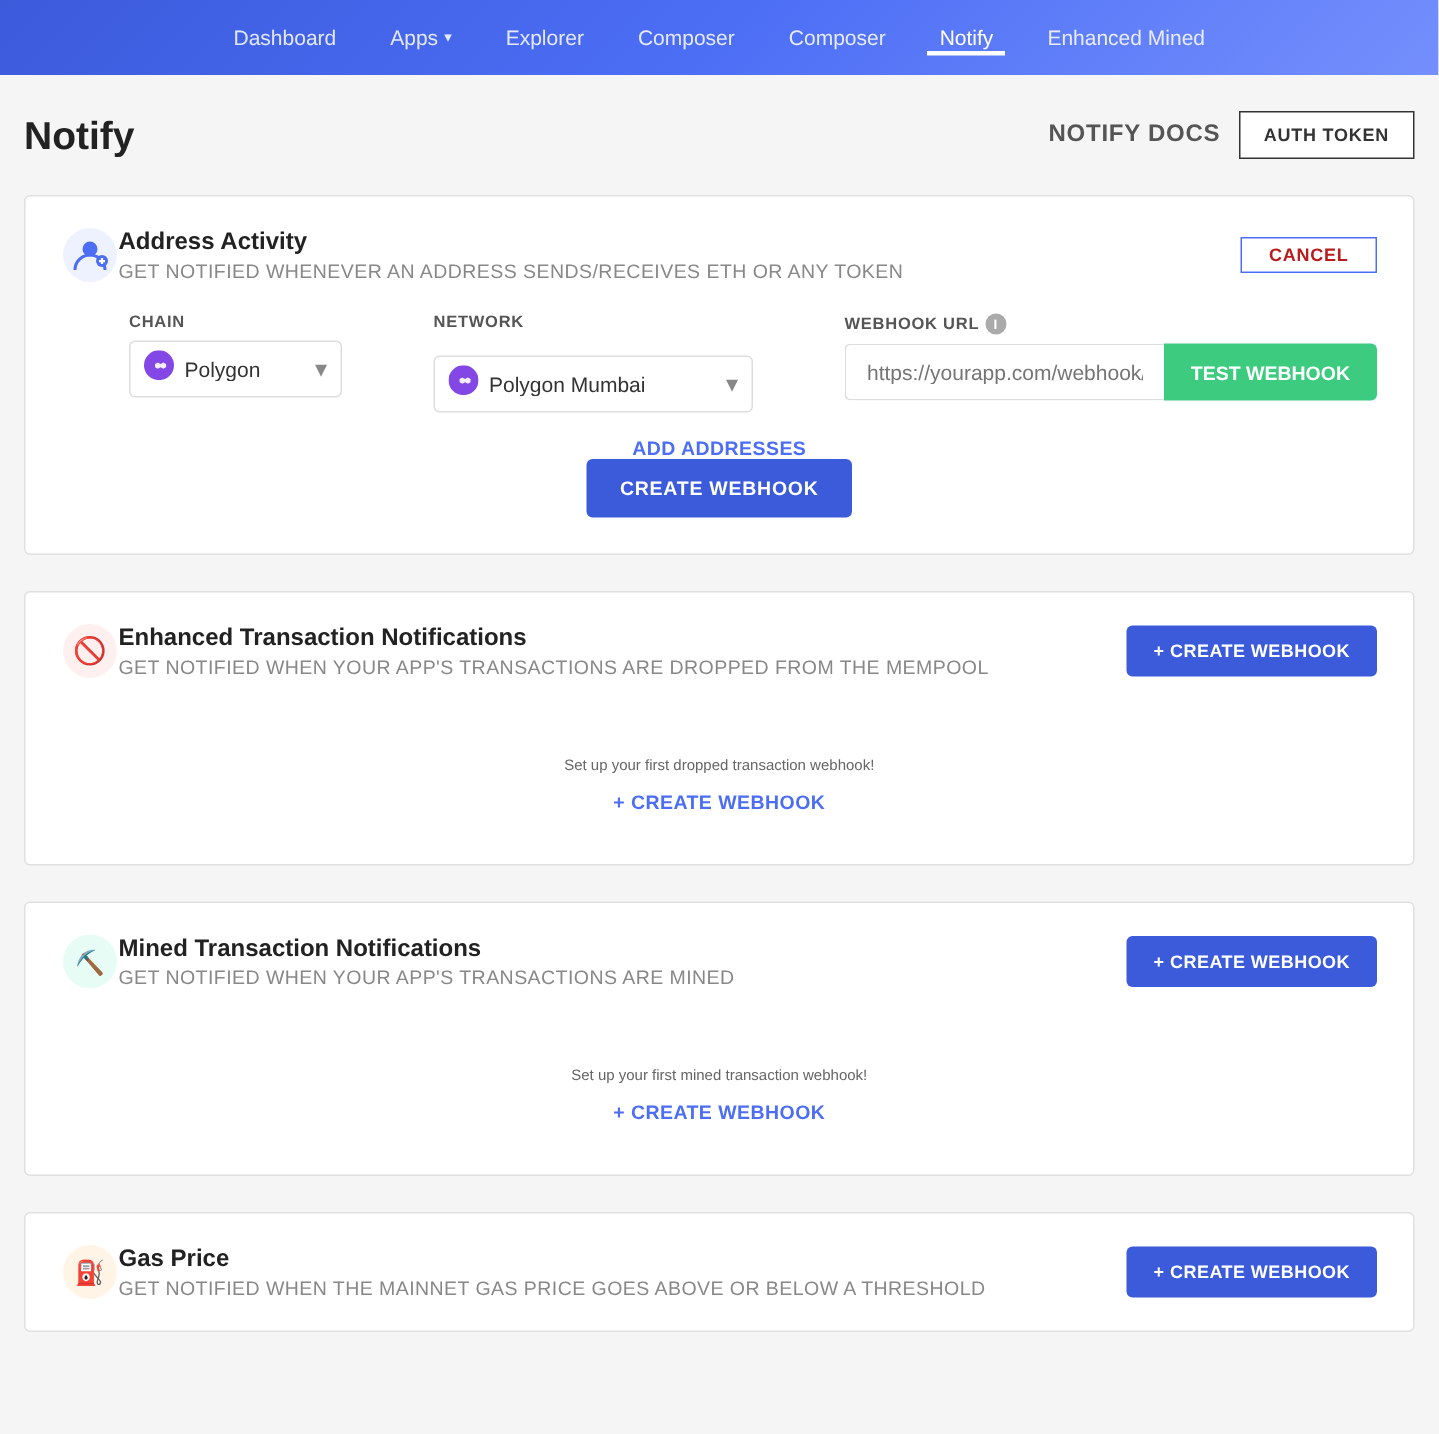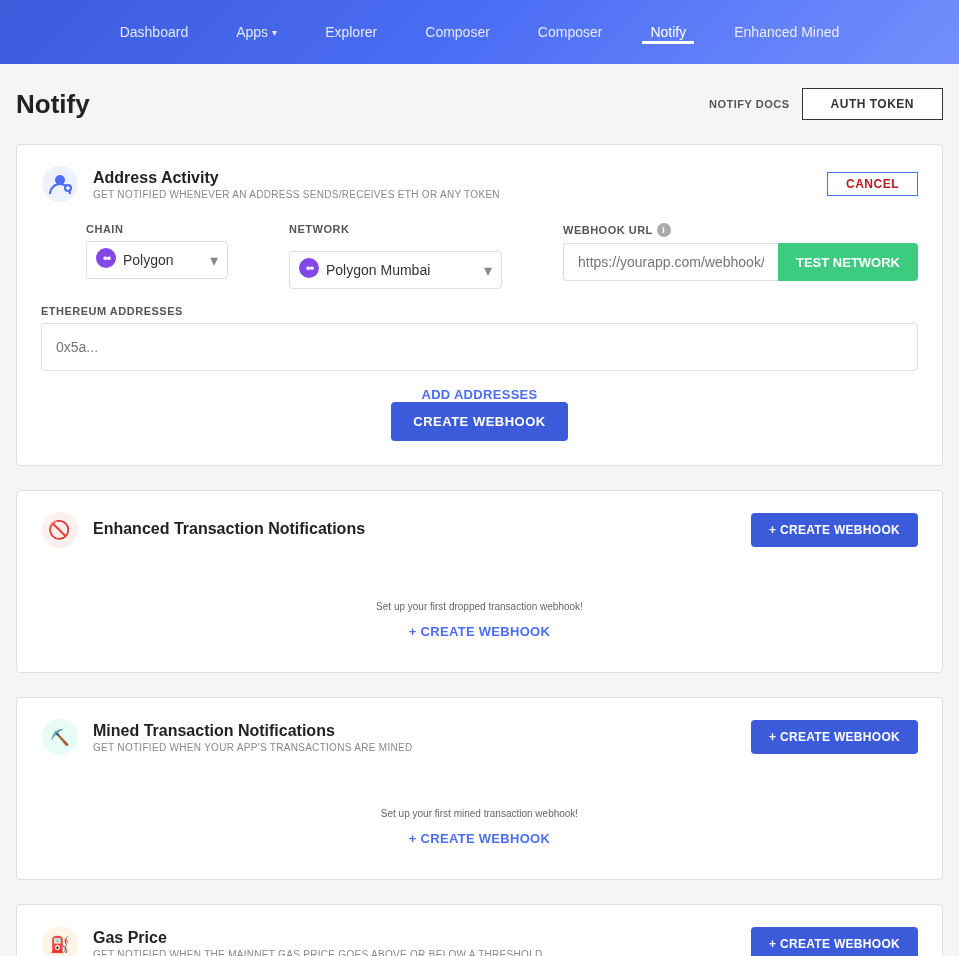--- a/index.html
+++ b/index.html
@@ -1,42 +1,42 @@
 <!DOCTYPE html>
 <html><head>
   <meta charset="utf-8">
   <style>
     * { box-sizing: border-box; margin: 0; padding: 0; }
     body { font-family: -apple-system, BlinkMacSystemFont, 'Segoe UI', sans-serif; background: #f5f5f5; color: #333; }
 
     
-    .nav { background: linear-gradient(135deg, #3b5bdb 0%, #4c6ef5 50%, #748ffc 100%); display: flex; align-items: center; justify-content: center; height: 64px; gap: 32px; }
+    .nav { background: linear-gradient(135deg, #3b5bdb 0%, #4c6ef5 50%, #748ffc 100%); display: flex; align-items: center; justify-content: center; height: 50px; gap: 20px; }
     .nav-item { color: rgba(255,255,255,0.85); font-size: 14px; font-weight: 500; cursor: pointer; padding: 4px 8px; text-decoration: none; }
     .nav-item.active { color: #fff; border-bottom: 3px solid #fff; padding-bottom: 1px; }
     .nav-item-apps { display: flex; align-items: center; gap: 4px; }
     .nav-item-apps::after { content: '▾'; font-size: 10px; }
 
     
     .page { max-width: 959px; margin: 0 auto; padding: 24px 16px; }
     .page-header { display: flex; justify-content: space-between; align-items: center; margin-bottom: 24px; }
     .page-title { font-size: 26px; font-weight: 600; color: #222; }
     .page-header-actions { display: flex; gap: 12px; align-items: center; }
-    .notify-docs-btn { font-size: 11px; font-weight: 600; color: #555; letter-spacing: 0.5px; cursor: pointer; text-transform: uppercase; margin-left: 43px; }
-    .auth-token-btn { border: 1.5px solid #333; background: #fff; padding: 8px 28px; font-size: 12px; font-weight: 700; letter-spacing: 0.5px; cursor: pointer; text-transform: uppercase; color: #333; }
+    .notify-docs-btn { font-size: 16px; font-weight: 600; color: #555; letter-spacing: 0.5px; cursor: pointer; text-transform: uppercase; margin-left: 43px; }
+    .auth-token-btn { border: 1.5px solid #333; background: #fff; padding: 8px 16px; font-size: 12px; font-weight: 700; letter-spacing: 0.5px; cursor: pointer; text-transform: uppercase; color: #333; }
 
     
     .card { background: #fff; border-radius: 4px; border: 1px solid #e0e0e0; margin-bottom: 24px; overflow: hidden; }
 
     
     .card-header { display: flex; justify-content: space-between; align-items: center; padding: 20px 24px; }
-    .card-header-left { display: flex; align-items: center; gap: 14px; }
+    .card-header-left { display: flex; align-items: center; }
     .card-icon { width: 38px; height: 38px; display: flex; align-items: center; justify-content: center; }
     .card-title-group {}
     .card-title { font-size: 16px; font-weight: 700; color: #222; margin-bottom: 2px; }
-    .card-subtitle { font-size: 10px; color: #888; letter-spacing: 0.3px; text-transform: uppercase; }
+    .card-subtitle { font-size: 13px; color: #888; letter-spacing: 0.3px; text-transform: uppercase; }
     .cancel-btn { border: 1.5px solid #4c6ef5; background: #fff; color: #b91c1c; padding: 4px 18px; font-size: 12px; font-weight: 700; letter-spacing: 0.5px; cursor: pointer; text-transform: uppercase; }
 
     
     .form-body { padding: 0 24px 24px; }
     .form-row { display: flex; gap: 16px; margin-bottom: 16px; }
     .form-group { display: flex; flex-direction: column; gap: 6px; padding-left: 45px; }
     .form-group.chain { flex: 1; }
     .form-group.network { flex: 1.5; gap: 16px; }
     .form-group.webhook { flex: 2.5; display: flex; flex-direction: column; gap: 6px; }
     .form-label { font-size: 11px; font-weight: 700; color: #555; letter-spacing: 0.5px; text-transform: uppercase; display: flex; align-items: center; gap: 4px; }
@@ -150,48 +150,45 @@
           </div>
         </div>
 
         <div class="form-group webhook">
           <label class="form-label">
             <span>WEBHOOK URL</span>
             <span class="info-icon">i</span>
           </label>
           <div class="webhook-row">
             <input type="text" class="webhook-input" placeholder="https://yourapp.com/webhook/data/12345" style="">
-            <button class="test-webhook-btn">TEST NETWORK</button>
+            <button class="test-webhook-btn">TEST WEBHOOK</button>
           </div>
         </div>
       </div>
 
-      <div>
-        <div class="eth-addresses-label">ETHEREUM ADDRESSES</div>
-        <input type="text" class="eth-addresses-input" placeholder="0x5a..." style="">
-      </div>
 
       <div class="form-actions">
         <button class="add-addresses-btn">ADD ADDRESSES</button>
         <button class="create-webhook-btn-primary">CREATE WEBHOOK</button>
       </div>
     </div>
   </div>
 
   <div class="card">
     <div class="simple-card-header">
       <div class="card-header-left">
         <div class="card-icon">
           <svg width="36" height="36" viewBox="0 0 36 36">
             <circle cx="18" cy="18" r="18" fill="#FFF0F0"></circle>
             <text x="18" y="24" text-anchor="middle" font-size="18">🚫</text>
           </svg>
         </div>
         <div class="card-title-group">
           <div class="card-title">Enhanced Transaction Notifications</div>
+          <div class="card-subtitle">GET NOTIFIED WHEN YOUR APP'S TRANSACTIONS ARE DROPPED FROM THE MEMPOOL</div>
         </div>
       </div>
       <button class="create-webhook-btn-outline">+ CREATE WEBHOOK</button>
     </div>
     <div class="card-empty-body">
       <div class="card-empty-text">Set up your first dropped transaction webhook!</div>
       <a class="card-empty-link">+ CREATE WEBHOOK</a>
     </div>
   </div>
 

